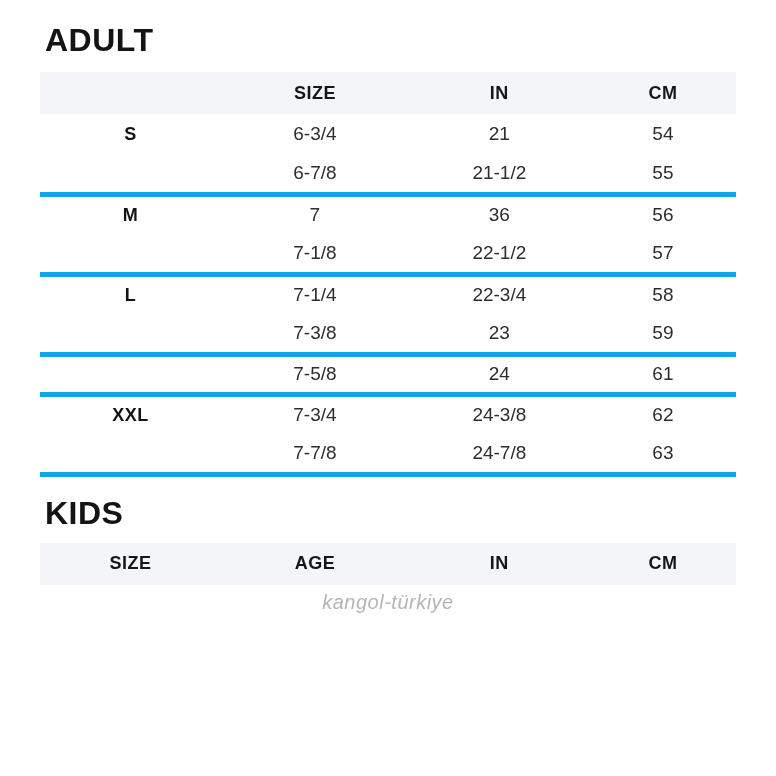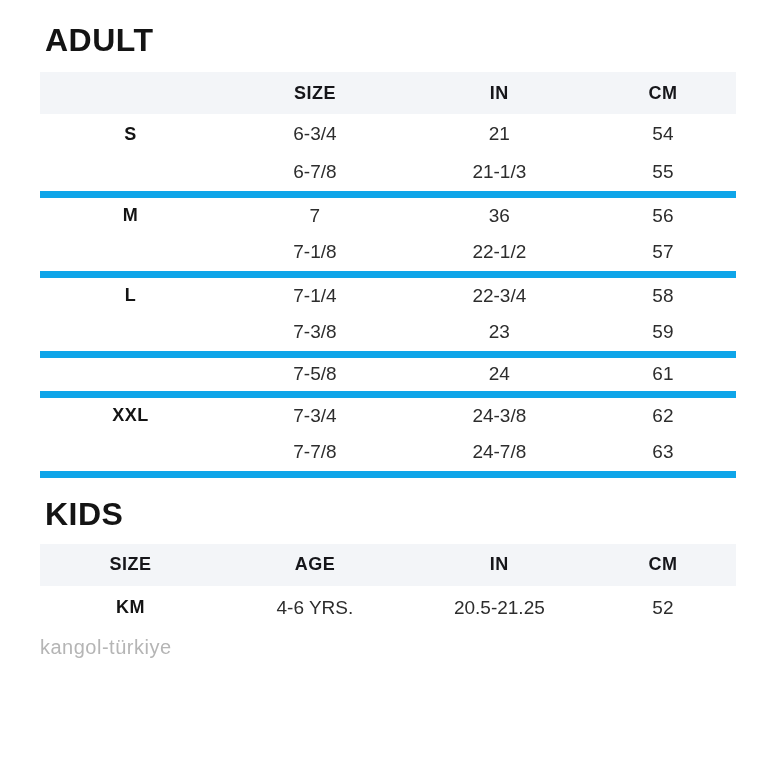--- a/index.html
+++ b/index.html
@@ -49,31 +49,32 @@
     font-size: 19px;
     font-weight: 400;
     color: #2d2d2d;
   }
   .size-table td.row-label {
     font-size: 18px;
     font-weight: 700;
     color: #141414;
     letter-spacing: 0.5px;
   }
-  .size-table tr.group-end { border-bottom: 7px solid #0ea5e9; }
+  .size-table tr.group-end { border-bottom: 5px solid #0ea5e9; }
 
   table.kids { margin-top: 14px; }
   table.kids tbody tr { height: 44px; }
 
   .watermark {
     margin-top: 6px;
-    text-align: left;
+    text-align: center;
     font-size: 20px;
     color: #b5b5b5;
     letter-spacing: 0.5px;
+    font-style: italic;
   }
 
   .kids-title { margin-top: 20px; }
 </style>
 </head>
 <body>
 
 <div class="page">
 
   <div class="section-title">ADULT</div>
@@ -96,21 +97,21 @@
     <tbody>
       <tr>
         <td class="row-label">S</td>
         <td>6-3/4</td>
         <td>21</td>
         <td>54</td>
       </tr>
       <tr class="group-end">
         <td class="row-label"></td>
         <td>6-7/8</td>
-        <td>21-1/3</td>
+        <td>21-1/2</td>
         <td>55</td>
       </tr>
       <tr>
         <td class="row-label">M</td>
         <td>7</td>
         <td>36</td>
         <td>56</td>
       </tr>
       <tr class="group-end">
         <td class="row-label"></td>
@@ -162,24 +163,18 @@
       </colgroup>
     <thead>
       <tr>
         <th>SIZE</th>
         <th>AGE</th>
         <th>IN</th>
         <th>CM</th>
       </tr>
     </thead>
     <tbody>
-      <tr>
-        <td class="row-label">KM</td>
-        <td>4-6 YRS.</td>
-        <td>20.5-21.25</td>
-        <td>52</td>
-      </tr>
     </tbody>
   </table>
 
   <div class="watermark">kangol-türkiye</div>
 
 </div>
 
 </body></html>

